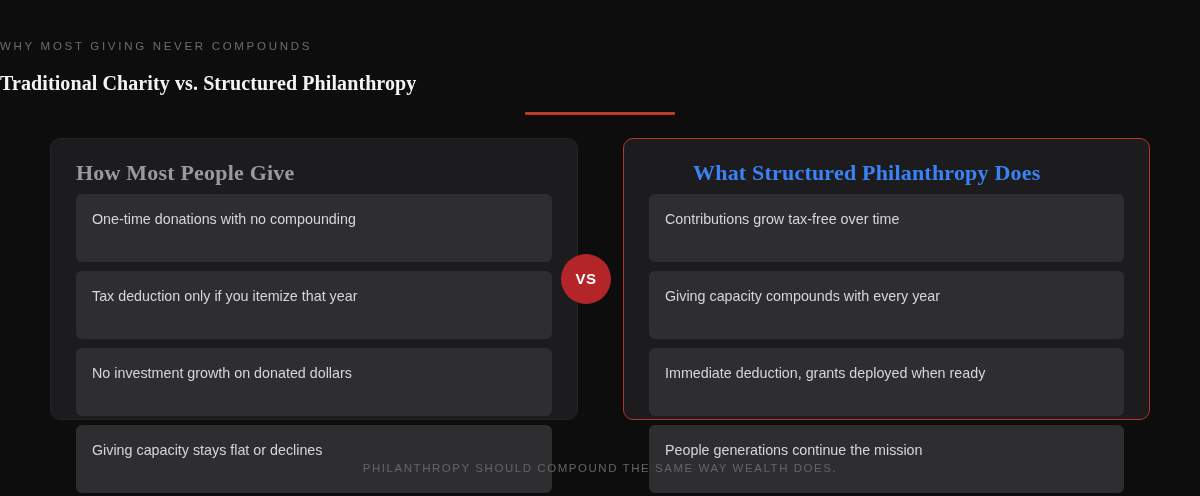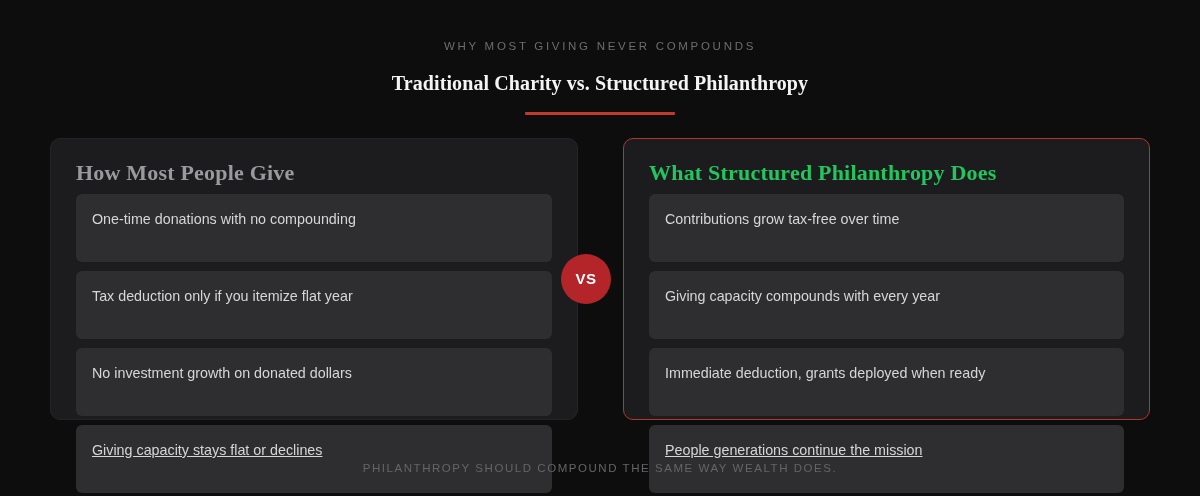--- a/index.html
+++ b/index.html
@@ -20,21 +20,21 @@
     width: 1200px;
     height: 496px;
   }
 
   
   .header {
     position: absolute;
     top: 0;
     left: 0;
     width: 1200px;
-    text-align: center;
+    text-align: left;
   }
   .eyebrow {
     margin-top: 38px;
     font-size: 11.5px;
     font-weight: 400;
     letter-spacing: 2.7px;
     color: #6d6d6d;
     text-transform: uppercase;
     font-family: "Liberation Sans", sans-serif;
     line-height: 16px;
@@ -87,41 +87,41 @@
 
   .card-title {
     font-family: "Liberation Serif", serif;
     font-weight: 700;
     font-size: 22px;
     line-height: 24px;
     margin: 0 0 9px 0;
     letter-spacing: 0.2px;
   }
   .card.left .card-title { color: #9a9a9e; }
-  .card.right .card-title { color: #22c55e; }
+  .card.right .card-title { color: #3b82f6; margin-left: 44px; }
 
   .item-list {
     list-style: none;
     margin: 0;
     padding: 0;
   }
   .item {
     background: #2e2e31;
     border-radius: 6px;
     height: 60px;
     line-height: 42px;
     margin-bottom: 9px;
     padding: 4px 16px;
     font-size: 14.3px;
     color: #d6d6d8;
     font-family: "Liberation Sans", sans-serif;
     white-space: nowrap;
     overflow: hidden;
   }
-  .item:last-child { margin-bottom: 7px; text-decoration: underline; }
+  .item:last-child { margin-bottom: 7px; }
 
   
   .vs-badge {
     position: absolute;
     left: 561px;
     top: 254px;
     width: 50px;
     height: 50px;
     border-radius: 50%;
     background: #b4252a;
@@ -160,21 +160,21 @@
     <div class="title">Traditional Charity vs. Structured Philanthropy</div>
     <div class="title-rule"></div>
   </div>
 
   <div class="columns">
 
     <div class="card left">
       <div class="card-title">How Most People Give</div>
       <ul class="item-list">
         <li class="item">One-time donations with no compounding</li>
-        <li class="item">Tax deduction only if you itemize flat year</li>
+        <li class="item">Tax deduction only if you itemize that year</li>
         <li class="item">No investment growth on donated dollars</li>
         <li class="item">Giving capacity stays flat or declines</li>
       </ul>
     </div>
 
     <div class="card right">
       <div class="card-title">What Structured Philanthropy Does</div>
       <ul class="item-list">
         <li class="item">Contributions grow tax-free over time</li>
         <li class="item">Giving capacity compounds with every year</li>

